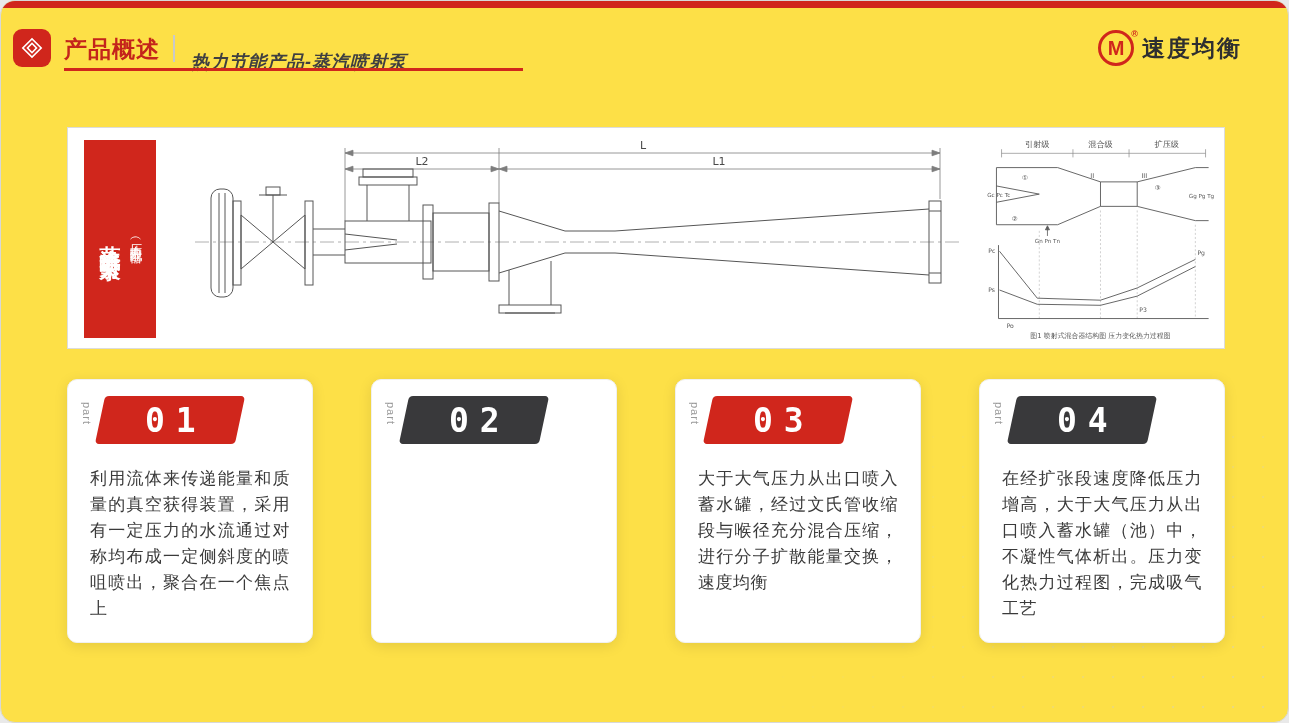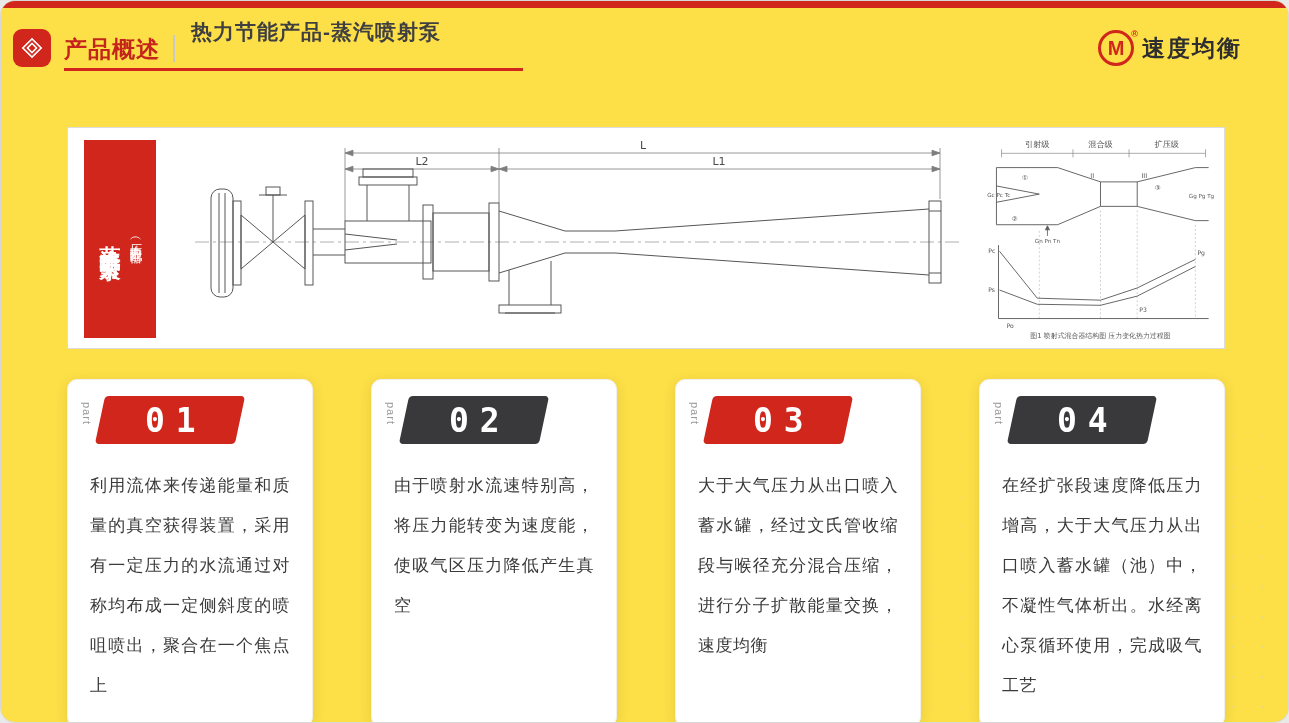--- a/index.html
+++ b/index.html
@@ -18,22 +18,23 @@
   .logo-badge{
     position:absolute; left:12px; top:21px; width:38px; height:38px;
     background:#d0261c; border-radius:9px; display:flex; align-items:center; justify-content:center;
   }
   .section-title{
     position:absolute; left:63px; top:26px; font-size:23px; font-weight:700; color:#c4241b;
     letter-spacing:1px;
   }
   .hdr-divider{ position:absolute; left:172px; top:27px; width:2px; height:27px; background:#c9c9c9; }
   .page-title{
-    position:absolute; left:190px; top:10px; font-size:21px; font-weight:600; color:#3f3f41;
+    position:absolute; left:190px; top:42px; font-size:18px; font-weight:600; color:#3f3f41;
     letter-spacing:1px;
+    font-style:italic;
   }
   .title-underline{ position:absolute; left:63px; top:60px; width:459px; height:3px; background:#d0261c; }
   .brand{ position:absolute; right:46px; top:22px; display:flex; align-items:center; gap:8px; }
   .brand-circle{
     width:36px; height:36px; border:3px solid #d0261c; border-radius:50%;
     display:flex; align-items:center; justify-content:center;
     color:#d0261c; font-weight:700; font-size:20px; position:relative;
   }
   .brand-reg{ position:absolute; top:-4px; right:-7px; font-size:9px; color:#d0261c; }
   .brand-name{ font-size:23px; font-weight:600; color:#2e2e30; letter-spacing:2px; }
@@ -73,21 +74,21 @@
     display:flex; align-items:center; justify-content:center;
   }
   .num-chip.red{ background:#d0261c; }
   .num-chip.dark{ background:#39393b; }
   .num-text{
     transform:skewX(12deg); color:#fff; font-weight:700; font-size:33px;
     letter-spacing:11px; padding-left:11px;
     font-family:"DejaVu Sans Mono",monospace;
   }
   .card-body{
-    padding:10px 22px 0 22px; font-size:17px; line-height:40px; color:#3a3a3a;
+    padding:10px 22px 0 22px; font-size:17px; line-height:26px; color:#3a3a3a;
     text-align:justify; letter-spacing:0.5px;
   }
 
   
   .dots{
     position:absolute; right:0; bottom:0; width:640px; height:300px; z-index:0;
     background-image:radial-gradient(#cfcfcf 1.4px, transparent 1.5px);
     background-size:30px 30px; opacity:0.45; pointer-events:none;
     -webkit-mask-image:radial-gradient(circle at 100% 100%, #000 0%, transparent 78%);
     mask-image:radial-gradient(circle at 100% 100%, #000 0%, transparent 78%);
@@ -270,39 +271,38 @@
       <div class="card-body">利用流体来传递能量和质量的真空获得装置，采用有一定压力的水流通过对称均布成一定侧斜度的喷咀喷出，聚合在一个焦点上</div>
     </div>
 
     <div class="card">
       <div class="card-head">
         <span class="part-label">part</span>
         <div class="num-chip dark">
           <span class="num-text">02</span>
         </div>
       </div>
-      <div class="card-body">由于喷射水流速特别高，将压力能转变为速度能，使吸气区压力降低产生真空</div>
     </div>
 
     <div class="card">
       <div class="card-head">
         <span class="part-label">part</span>
         <div class="num-chip red">
           <span class="num-text">03</span>
         </div>
       </div>
       <div class="card-body">大于大气压力从出口喷入蓄水罐，经过文氏管收缩段与喉径充分混合压缩，进行分子扩散能量交换，速度均衡</div>
     </div>
 
     <div class="card">
       <div class="card-head">
         <span class="part-label">part</span>
         <div class="num-chip dark">
           <span class="num-text">04</span>
         </div>
       </div>
-      <div class="card-body">在经扩张段速度降低压力增高，大于大气压力从出口喷入蓄水罐（池）中，不凝性气体析出。水经离心泵循环使用，完成吸气工艺</div>
+      <div class="card-body">在经扩张段速度降低压力增高，大于大气压力从出口喷入蓄水罐（池）中，不凝性气体析出。压力变化热力过程图，完成吸气工艺</div>
     </div>
 
   </div>
 
   <div class="dots"></div>
 </div>
 
 </body></html>

